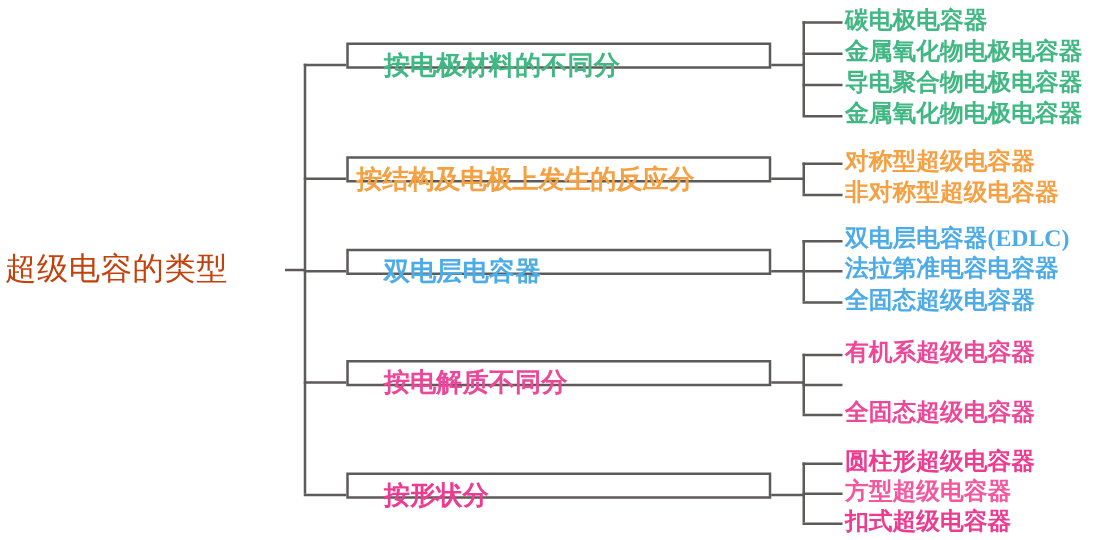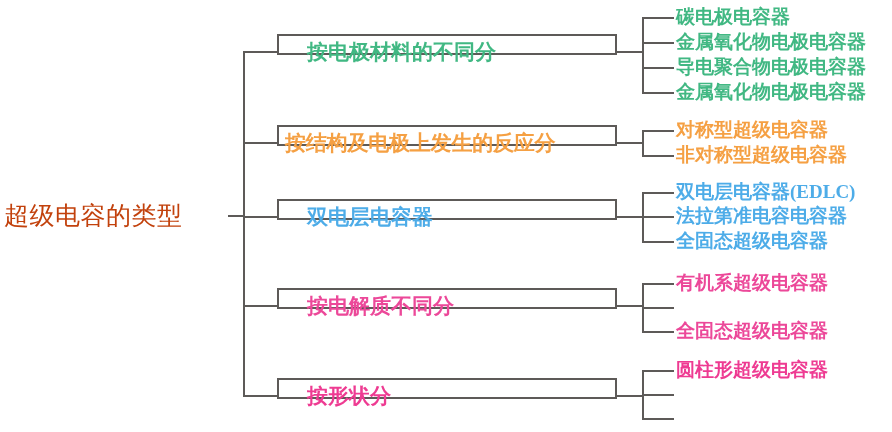--- a/index.html
+++ b/index.html
@@ -149,14 +149,16 @@
 
   <div class="cat-box" style="top:378px;">
     <span class="cat-label c-magenta">按形状分</span>
   </div>
   <div class="hline" style="left:617px; top:395px; width:26px;"></div>
   <div class="vline" style="left:642px; top:370px; height:48px;"></div>
   <div class="hline" style="left:642px; top:370px; width:32px;"></div>
   <div class="hline" style="left:642px; top:394px; width:32px;"></div>
   <div class="hline" style="left:642px; top:418px; width:32px;"></div>
   <div class="leaf c-magenta" style="top:359px;">圆柱形超级电容器</div>
+  <div class="leaf c-magenta-light" style="top:383px;">方型超级电容器</div>
+  <div class="leaf c-magenta" style="top:407px;">扣式超级电容器</div>
 
 </div>
 
 </body></html>

